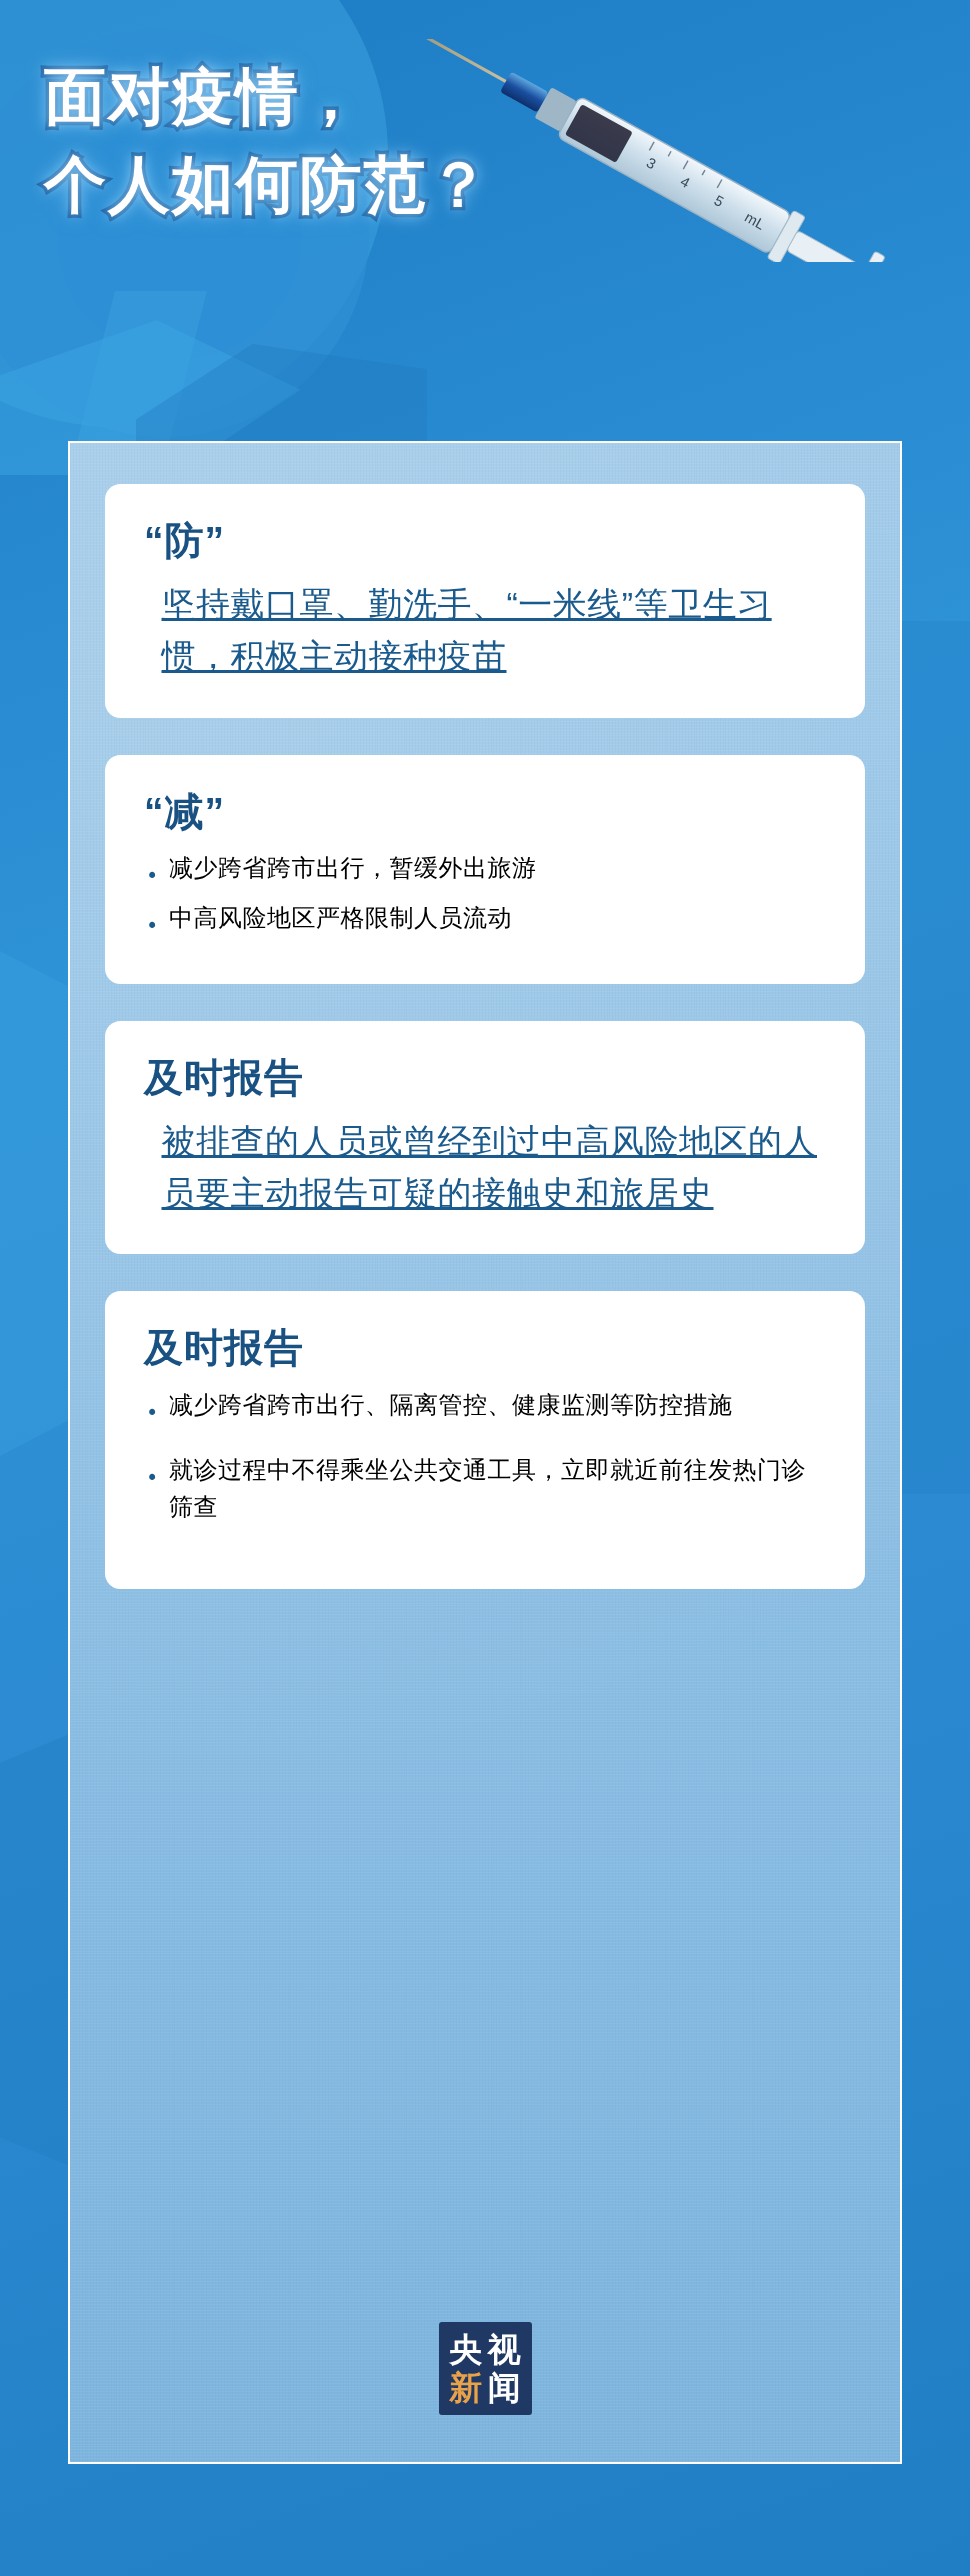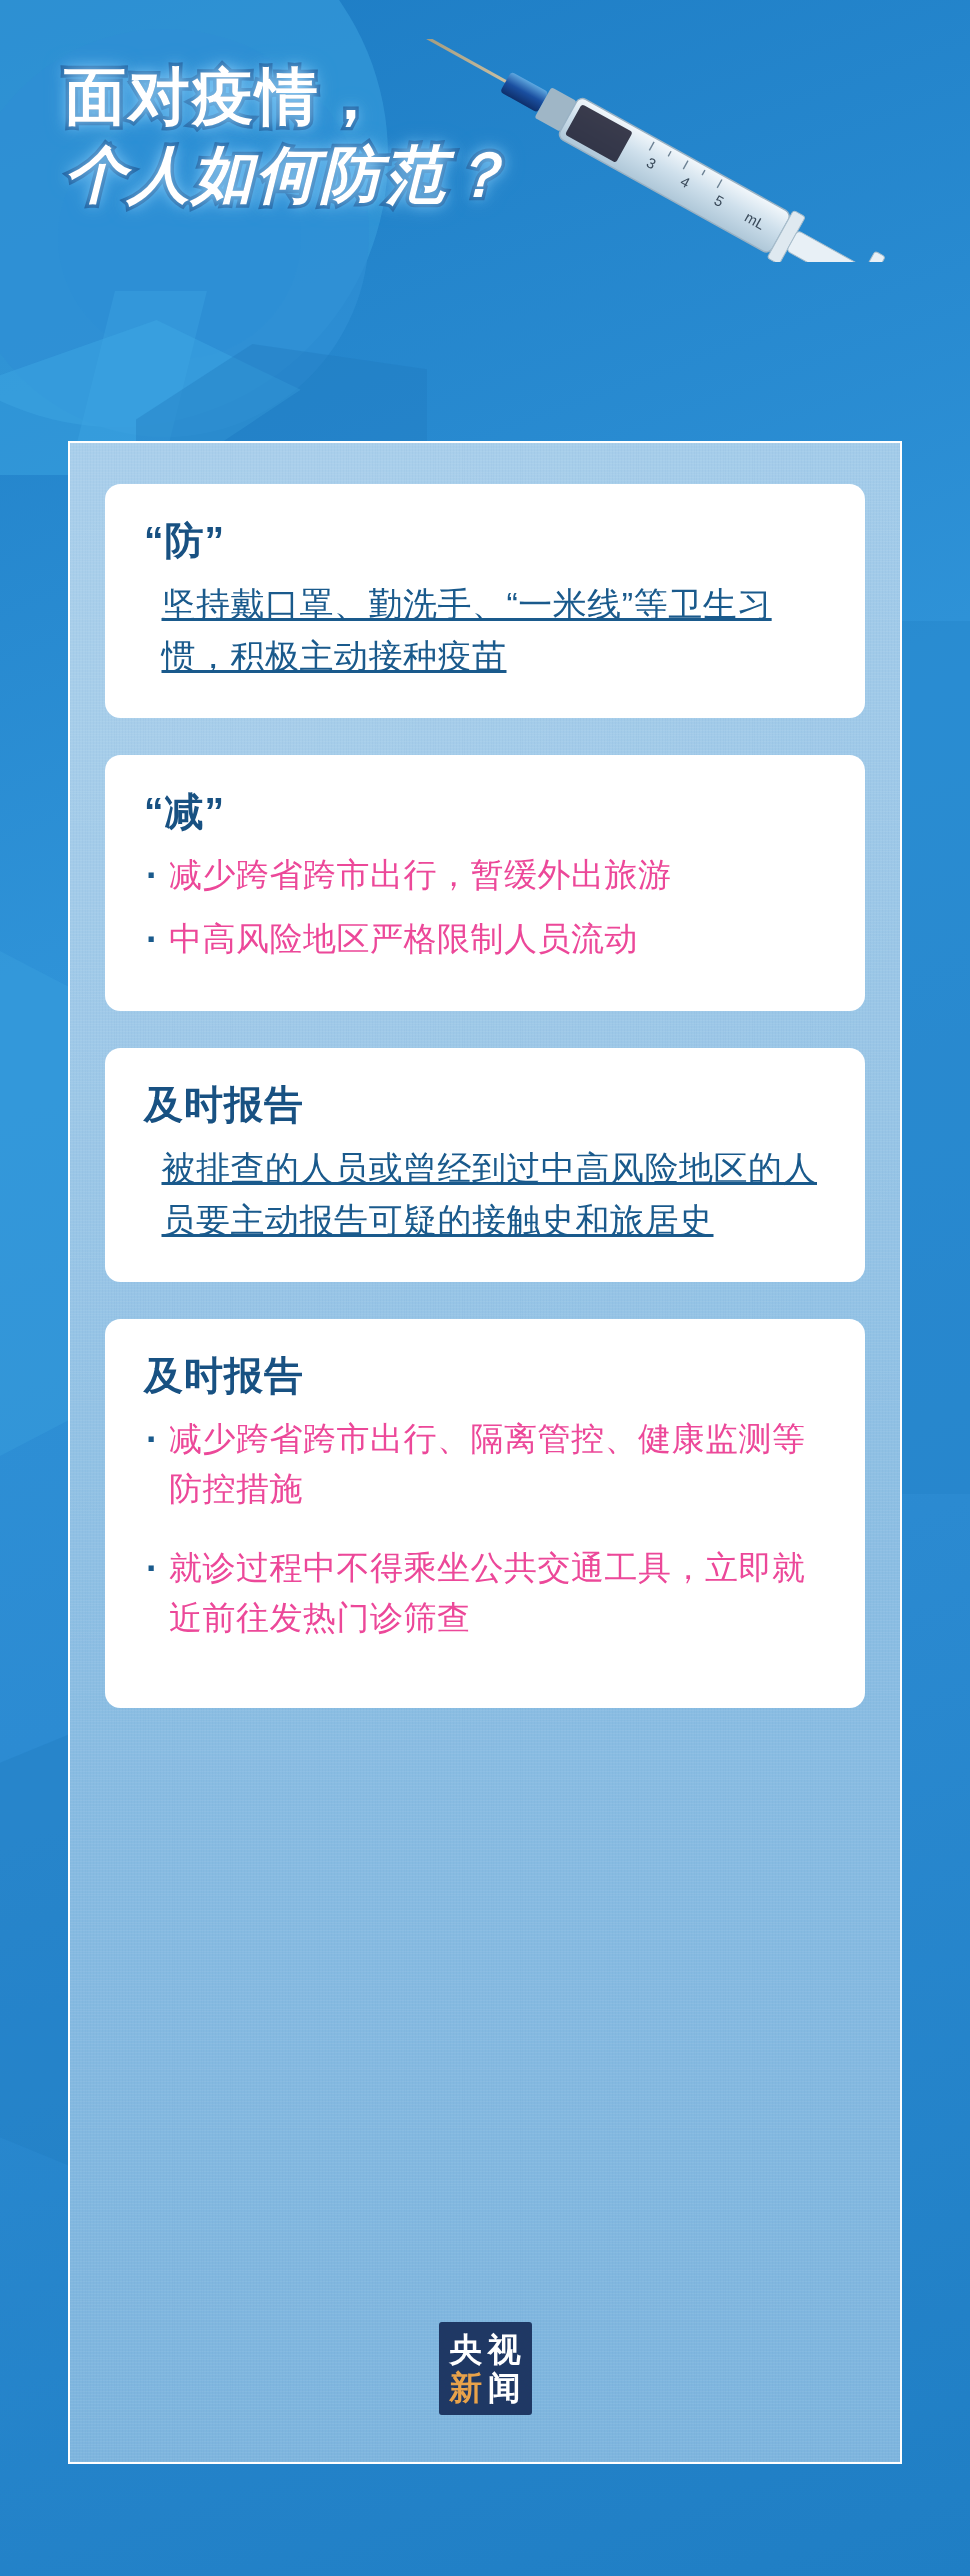--- a/index.html
+++ b/index.html
@@ -54,34 +54,34 @@
     clip-path:polygon(0 8%,100% 0,100% 100%,0 92%);
   }
   .poly-e{
     position:absolute;right:0;top:621px;width:68px;height:873px;
     background:#1e7ec3;opacity:.3;
   }
   
   .syringe{position:absolute;left:378px;top:39px;width:582px;height:223px;}
   
   .title-wrap{
-    position:absolute;left:64px;top:60px;z-index:5;
+    position:absolute;left:44px;top:60px;z-index:5;
   }
   .title-line{
     font-size:62px;font-weight:bold;line-height:1.18;letter-spacing:1.9px;
     color:#ffffff;
     -webkit-text-stroke:6.8px #1b5fa0;
     paint-order:stroke fill;
     text-shadow:
       0 0 0 #1b5fa0,
       0 0 13.6px rgba(150,215,255,.95),
       0 0 21.3px rgba(150,215,255,.6);
     margin:0;white-space:nowrap;
   }
-  .title-line.l2{margin-top:5px;font-style:italic;}
+  .title-line.l2{margin-top:15px;}
   
   .panel{
     position:absolute;left:68px;top:441px;width:834px;height:2023px;
     border:2.9px solid #ffffff;
     background:
       radial-gradient(circle at 18% 10%, rgba(255,255,255,.16), transparent 60%),
       linear-gradient(180deg,#9dc8e8 0%,#8fc0e4 45%,#7eb5de 100%);
     box-sizing:border-box;
     z-index:4;
   }
@@ -105,22 +105,22 @@
     margin:0 0 13.6px 0;letter-spacing:1px;
   }
   .card-title.quoted::before{content:"“";}
   .card-title.quoted::after{content:"”";}
   .para{
     color:#1a5a8c;font-size:34px;line-height:1.52;margin:0;
     padding-left:17.5px;letter-spacing:0.5px;text-decoration:underline;
   }
   .bullets{list-style:none;margin:0;padding:0;}
   .bullets li{
-    position:relative;color:#ec4899;font-size:33px;line-height:1.52;
-    padding-left:25px;margin-bottom:13.6px;letter-spacing:0.5px;
+    position:relative;color:#000000;font-size:24px;line-height:1.52;
+    padding-left:25px;margin-bottom:13.6px;letter-spacing:0.5px;font-family:Liberation Serif, serif;
   }
   .bullets li:last-child{margin-bottom:12px;}
   .bullets li::before{
     content:"·";position:absolute;left:1.9px;top:-1.9px;
     font-size:37px;font-weight:bold;color:#1a5a8c;
   }
   .bullets.spaced li{margin-bottom:29px;}
   
   .logo-area{
     position:absolute;left:0;right:0;bottom:47px;display:flex;justify-content:center;

